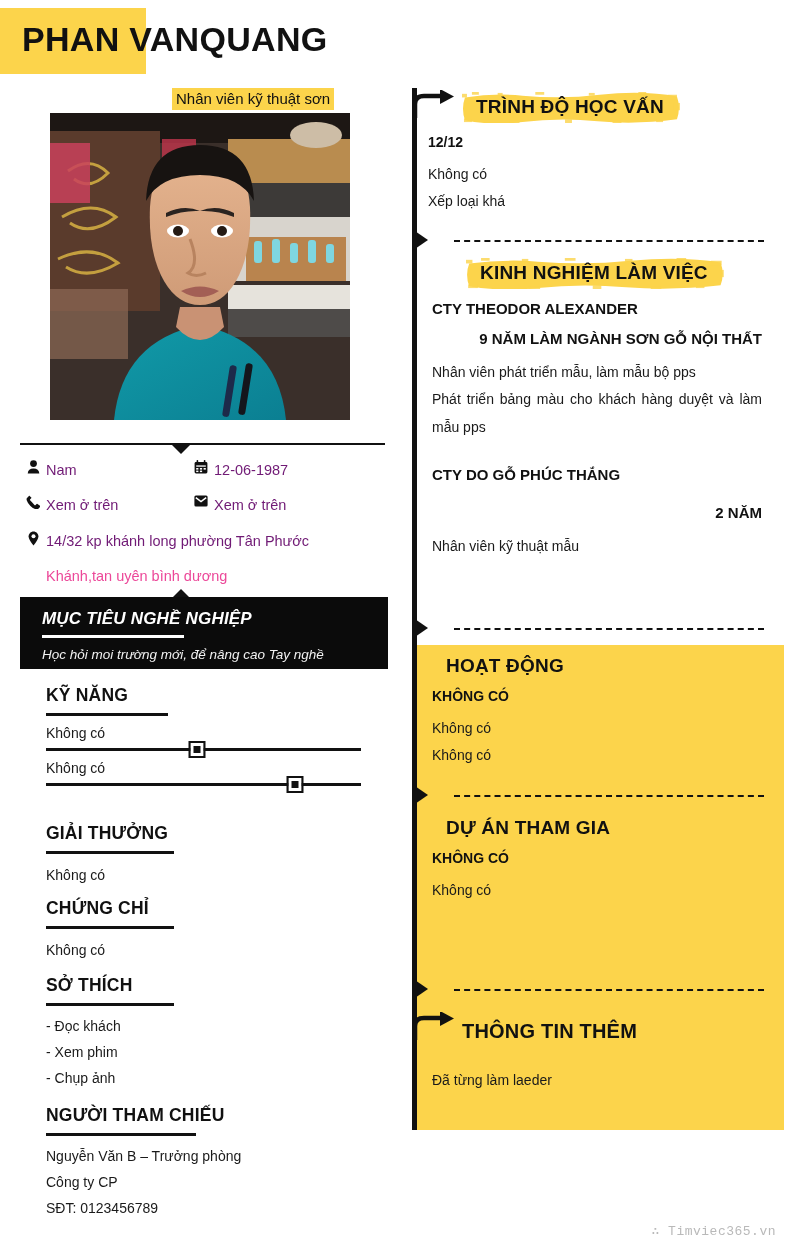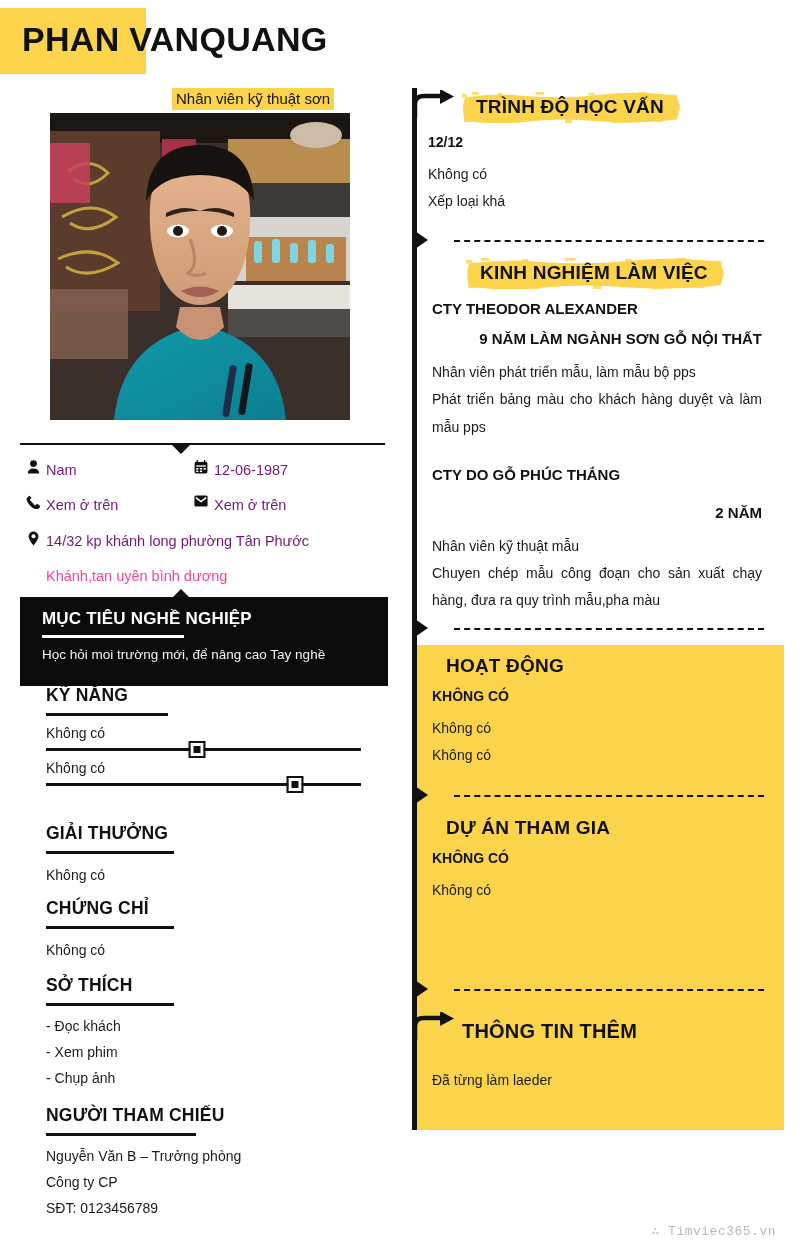--- a/index.html
+++ b/index.html
@@ -50,22 +50,22 @@
   .contact-cell{ display:flex; align-items:flex-start; width:168px; }
   .contact-cell.wide{ width:360px; }
   .ci{ width:26px; flex:0 0 26px; display:flex; justify-content:center;
        padding-top:1px; }
   .ci svg{ display:block; }
   .ctext{ font-size:14.5px; line-height:1.55; color:#701a75; }
   .addr-2{ font-size:14.5px; line-height:1.55; padding-left:26px; color:#ec4899;}
 
   
   #objective{
-    position:absolute; left:20px; top:597px; width:368px; height:89px;
-    background:#0b0b0b; color:#fff; padding:12px 0 0 22px;
+    position:absolute; left:20px; top:597px; width:368px; height:72px;
+    background:#0b0b0b; color:#fff; padding:12px 0 0 22px;font-style:italic;
   }
   #objective .obj-h{ font-size:17px; font-weight:bold; letter-spacing:.2px; }
   #objective .obj-underline{ width:142px; height:3px; background:#fff; margin:6px 0 9px 0;}
   #objective .obj-body{ font-size:13.5px; color:#f2f2f2; }
 
   
   .lsec{ position:absolute; left:46px; width:340px; }
   .lsec-h{ font-size:17.5px; font-weight:bold; letter-spacing:.2px; color:#111; }
   .lsec-underline{ height:3px; background:#111; margin-top:7px; }
   .lsec-body{ font-size:14px; line-height:1.9; color:#1a1a1a; padding-top:8px; }
@@ -396,21 +396,20 @@
       <div class="r-strong big">CTY THEODOR ALEXANDER</div>
       <div class="r-strong big r-right" style="margin-top:13px;">9 NĂM LÀM NGÀNH SƠN GỖ NỘI THẤT</div>
       <div class="r-text" style="margin-top:12px;">Nhân viên phát triển mẫu, làm mẫu bộ pps</div>
       <div class="r-text r-just">Phát triển bảng màu cho khách hàng duyệt và làm mẫu pps</div>
     </div>
 
     <div style="margin-left:28px; margin-top:25px; width:330px;">
       <div class="r-strong big">CTY DO GỖ PHÚC THẮNG</div>
       <div class="r-strong big r-right" style="margin-top:21px;">2 NĂM</div>
       <div class="r-text" style="margin-top:12px;">Nhân viên kỹ thuật mẫu</div>
-      <div class="r-text r-just">Chuyen chép mẫu công đoạn cho sản xuất chạy hàng, đưa ra quy trình mẫu,pha màu</div>
     </div>
   </div>
 
   <div class="node-tri" style="top:617px;"></div>
   <div class="dashrule" style="left:50px; top:628px; width:310px;"></div>
 
   <div class="rsec" style="top:655px;">
     <div class="r-h-plain" style="margin-left:42px;">HOẠT ĐỘNG</div>
     <div style="margin-left:28px; margin-top:11px;">
       <div class="r-strong">KHÔNG CÓ</div>

